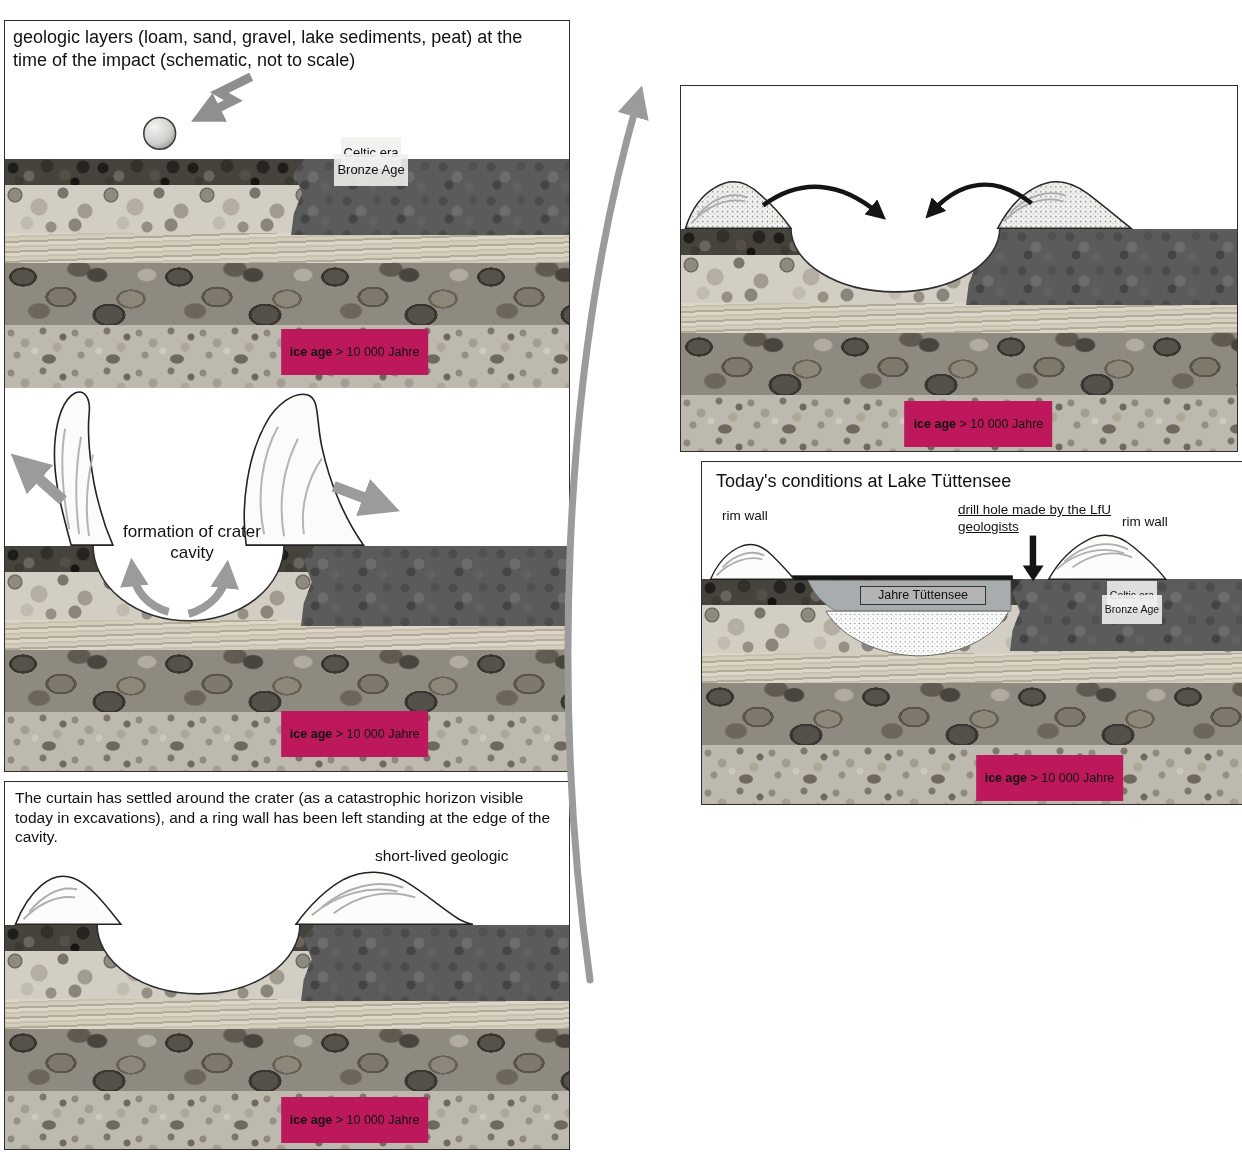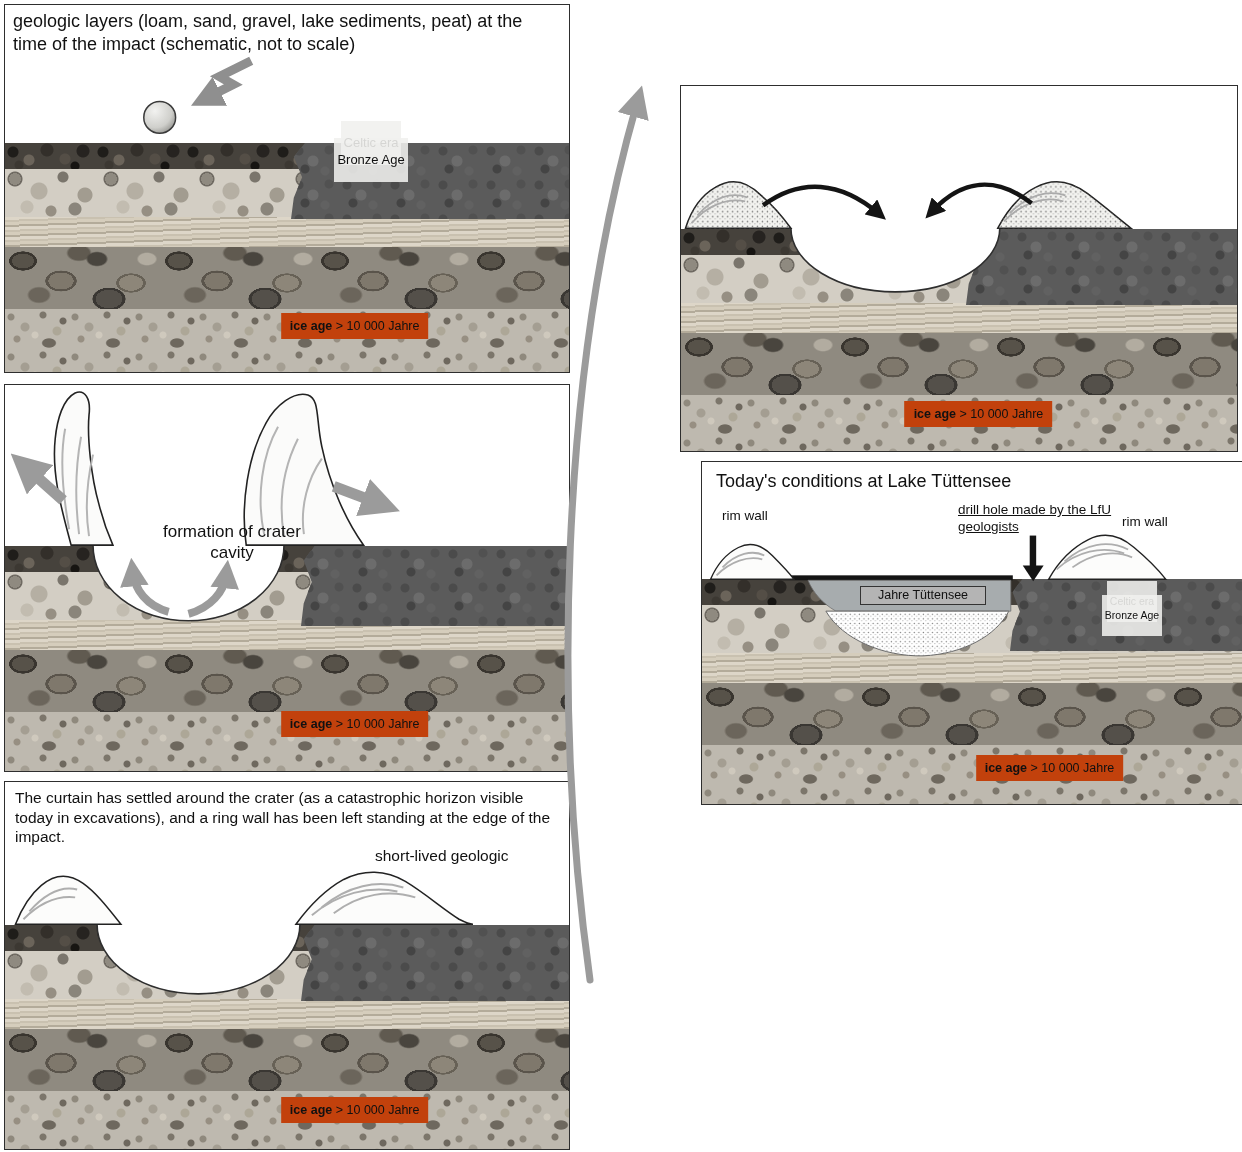--- a/index.html
+++ b/index.html
@@ -63,33 +63,33 @@
     radial-gradient(circle at 14px 26px,#444444 0 4px,transparent 5px),
     radial-gradient(circle at 34px 28px,#616161 0 4px,transparent 5px);
     background-size:48px 34px;
     clip-path:polygon(5% 0,100% 0,100% 100%,0 100%,1% 72%,4% 45%,1% 18%);}
 
   .scene{position:absolute;inset:0;z-index:4;width:100%;height:100%}
 
   .lbl{position:absolute;z-index:6;line-height:1.25;color:#111}
   .cap{position:absolute;z-index:6;line-height:1.27;color:#111}
   .center{text-align:center}
-  .chip{background:rgba(240,240,238,.88);padding:14px 3px;display:inline-block}
-
-  .ice-box{position:absolute;z-index:7;transform:translateX(-50%);background:#c2410c;
-    padding:6px 9px;font-size:12.5px;white-space:nowrap;color:#111}
+  .chip{background:rgba(240,240,238,.88);padding:8px 3px;display:inline-block}
+
+  .ice-box{position:absolute;z-index:7;transform:translateX(-50%);background:#be185d;
+    padding:16px 9px;font-size:12.5px;white-space:nowrap;color:#111}
 
   .flow-arrow{position:absolute;z-index:2}
 </style>
 </head>
 <body>
 
 <div id="canvas">
 
-  <div class="panel" style="left:4px;top:4px;width:566px;height:369px;">
+  <div class="panel" style="left:4px;top:20px;width:566px;height:369px;">
     <div class="strata" style="top:138px;">
       <div class="band topsoil"></div>
       <div class="band gravel"></div>
       <div class="band sand"></div>
       <div class="band coarse"></div>
       <div class="band fine"></div>
       <div class="dark-block" style="left:286px;right:0;height:76px;"></div>
     </div>
     <svg class="scene" viewBox="0 0 566 369">
       <defs>
@@ -139,21 +139,21 @@
         <path d="M242,161 C236,120 244,70 262,38 C272,20 290,6 304,10 C316,14 312,34 318,62 C326,100 342,136 360,161 Z" fill="#fbfbfa" stroke="#222222" stroke-width="1.6"></path>
         <path d="M260,150 C252,112 258,70 274,42" stroke="#b4b4b4" stroke-width="2" fill="none"></path>
         <path d="M280,152 C274,116 280,82 294,54" stroke="#b4b4b4" stroke-width="2" fill="none"></path>
         <path d="M300,150 C296,122 304,94 318,74" stroke="#b4b4b4" stroke-width="2" fill="none"></path>
       </g>
       <path d="M58,116 L20,82" stroke="#9b9b9b" stroke-width="11" fill="none" marker-end="url(#mg2)"></path>
       <path d="M330,102 L378,120" stroke="#9b9b9b" stroke-width="11" fill="none" marker-end="url(#mg2)"></path>
       <path d="M164,228 C142,222 130,206 128,188" stroke="#9b9b9b" stroke-width="8" fill="none" marker-end="url(#mg2)"></path>
       <path d="M184,230 C206,224 220,208 222,190" stroke="#9b9b9b" stroke-width="8" fill="none" marker-end="url(#mg2)"></path>
     </svg>
-    <div class="lbl center" style="left:112px;top:136px;width:150px;font-size:17px;margin-left:40px;">formation of crater cavity</div>
+    <div class="lbl center" style="left:112px;top:136px;width:150px;font-size:17px;">formation of crater cavity</div>
     <div class="ice-box" style="top:326px;left:62%;"><b>ice age</b> <span>&gt; 10 000 Jahre</span></div>
   </div>
 
   <div class="panel" style="left:4px;top:781px;width:566px;height:369px;">
     <div class="strata" style="top:143px;">
       <div class="band topsoil"></div>
       <div class="band gravel"></div>
       <div class="band sand"></div>
       <div class="band coarse"></div>
       <div class="band fine"></div>
@@ -166,21 +166,21 @@
         <path d="M24,130 C40,112 56,104 72,108" stroke="#aeaeae" stroke-width="2" fill="none"></path>
         <path d="M18,138 C34,122 52,114 70,116" stroke="#aeaeae" stroke-width="2" fill="none"></path>
       </g>
       <g>
         <path d="M292,143 C306,124 322,108 340,98 C360,88 382,88 402,100 C422,112 440,128 456,138 C462,141 468,143 470,143 Z" fill="#fcfcfb" stroke="#222222" stroke-width="1.5"></path>
         <path d="M318,126 C344,104 374,98 400,106" stroke="#aeaeae" stroke-width="2" fill="none"></path>
         <path d="M330,132 C356,112 386,108 412,116" stroke="#aeaeae" stroke-width="2" fill="none"></path>
         <path d="M308,134 C334,112 366,104 394,110" stroke="#aeaeae" stroke-width="2" fill="none"></path>
       </g>
     </svg>
-    <div class="cap" style="left:10px;top:6px;width:540px;font-size:15.5px;">The curtain has settled around the crater (as a catastrophic horizon visible today in excavations), and a ring wall has been left standing at the edge of the impact.</div>
+    <div class="cap" style="left:10px;top:6px;width:540px;font-size:15.5px;">The curtain has settled around the crater (as a catastrophic horizon visible today in excavations), and a ring wall has been left standing at the edge of the cavity.</div>
     <div class="lbl" style="left:370px;top:64px;font-size:15.5px;">short-lived geologic</div>
     <div class="ice-box" style="top:315px;left:62%;"><b>ice age</b> <span>&gt; 10 000 Jahre</span></div>
   </div>
 
   <div class="panel" style="left:680px;top:85px;width:558px;height:367px;">
     <div class="strata" style="top:143px;">
       <div class="band topsoil"></div>
       <div class="band gravel"></div>
       <div class="band sand"></div>
       <div class="band coarse"></div>

